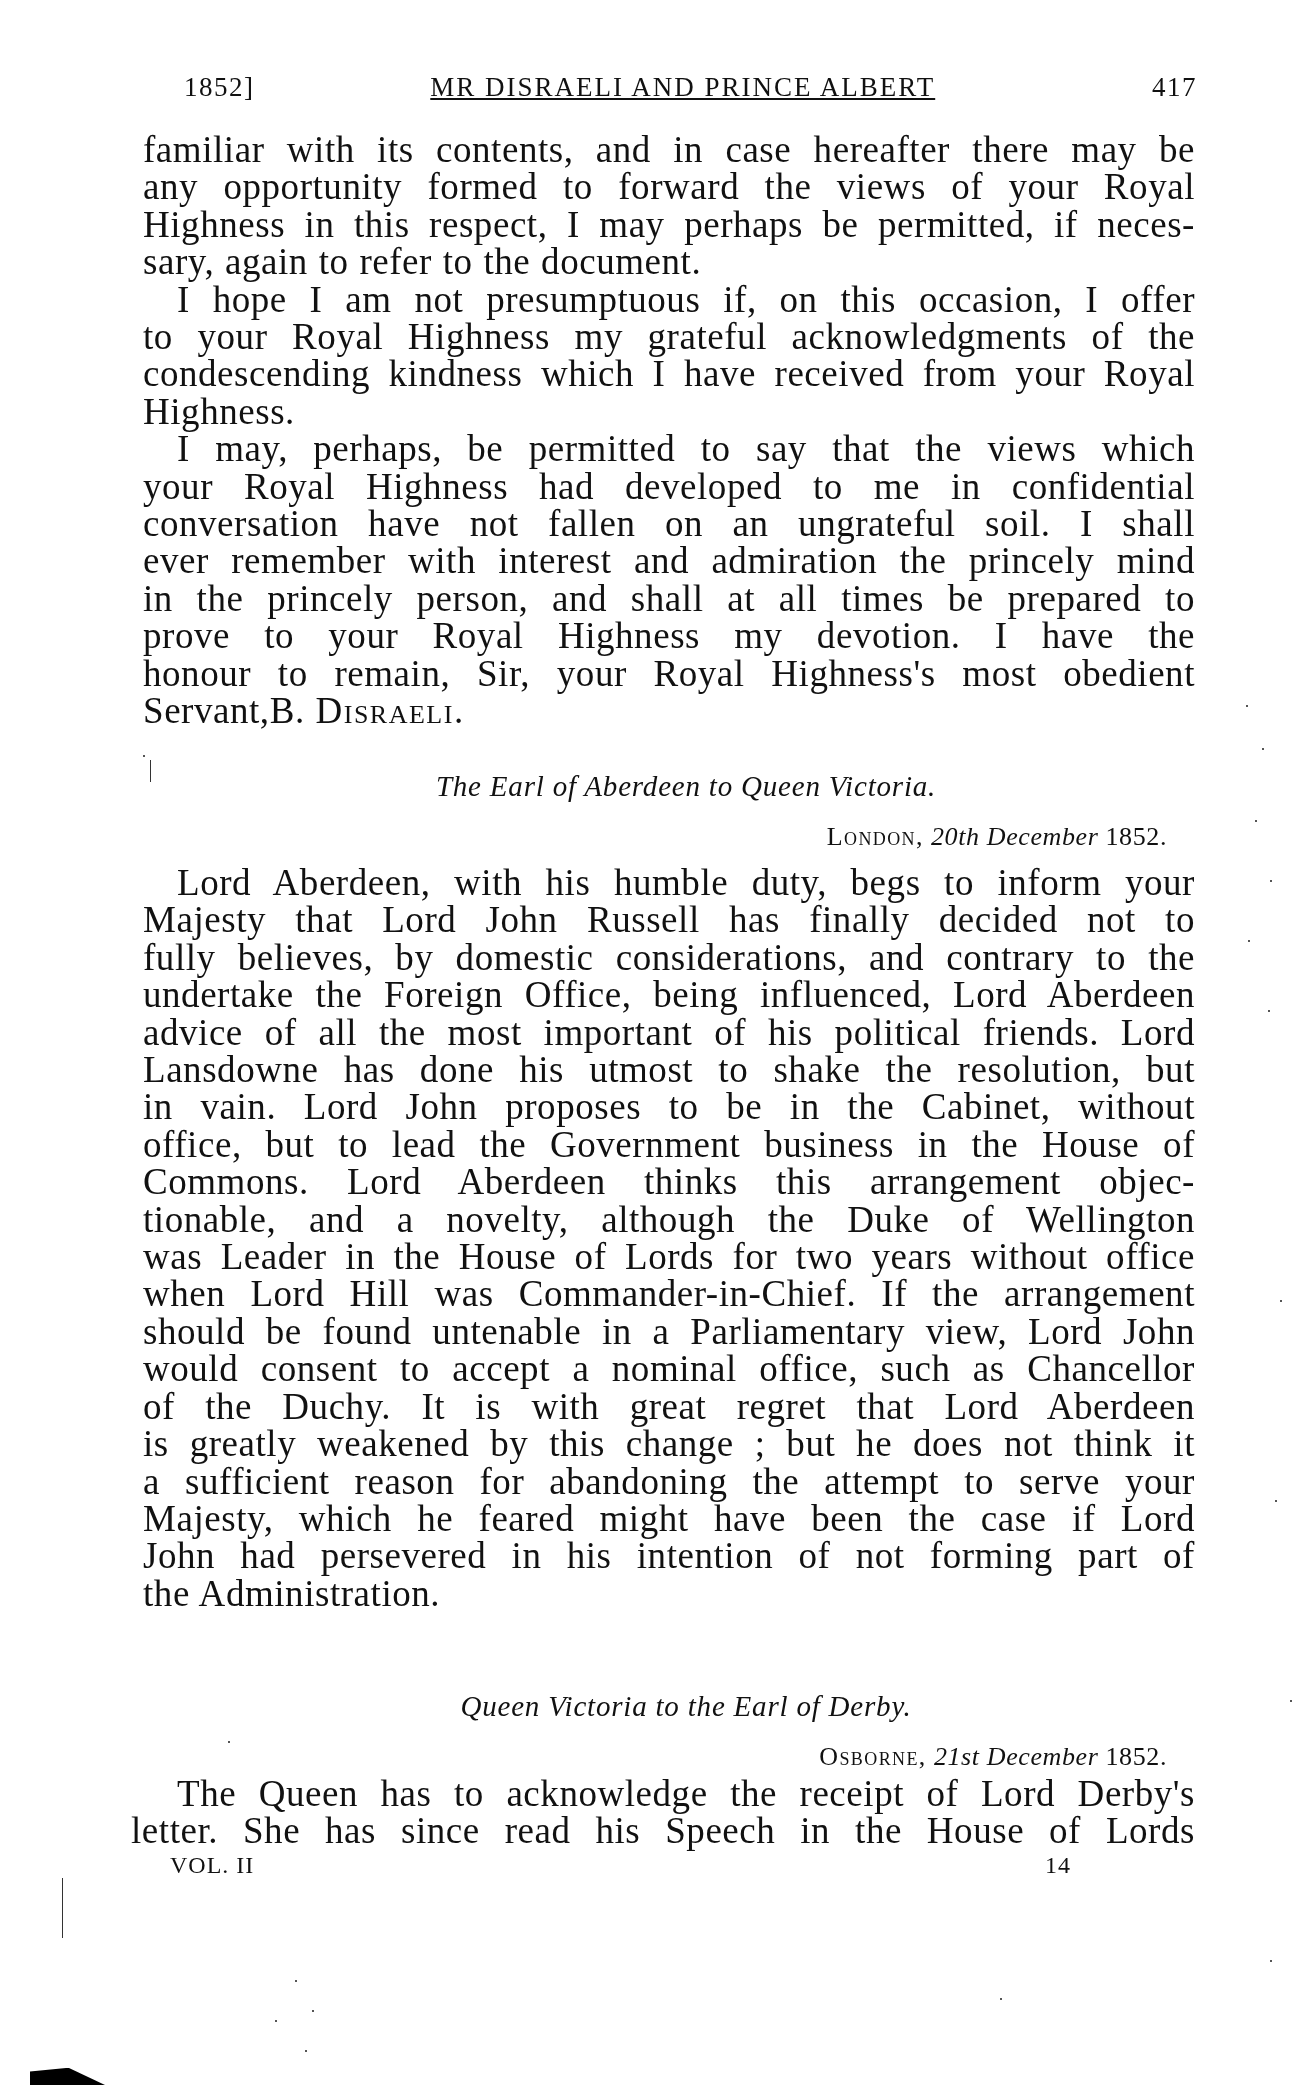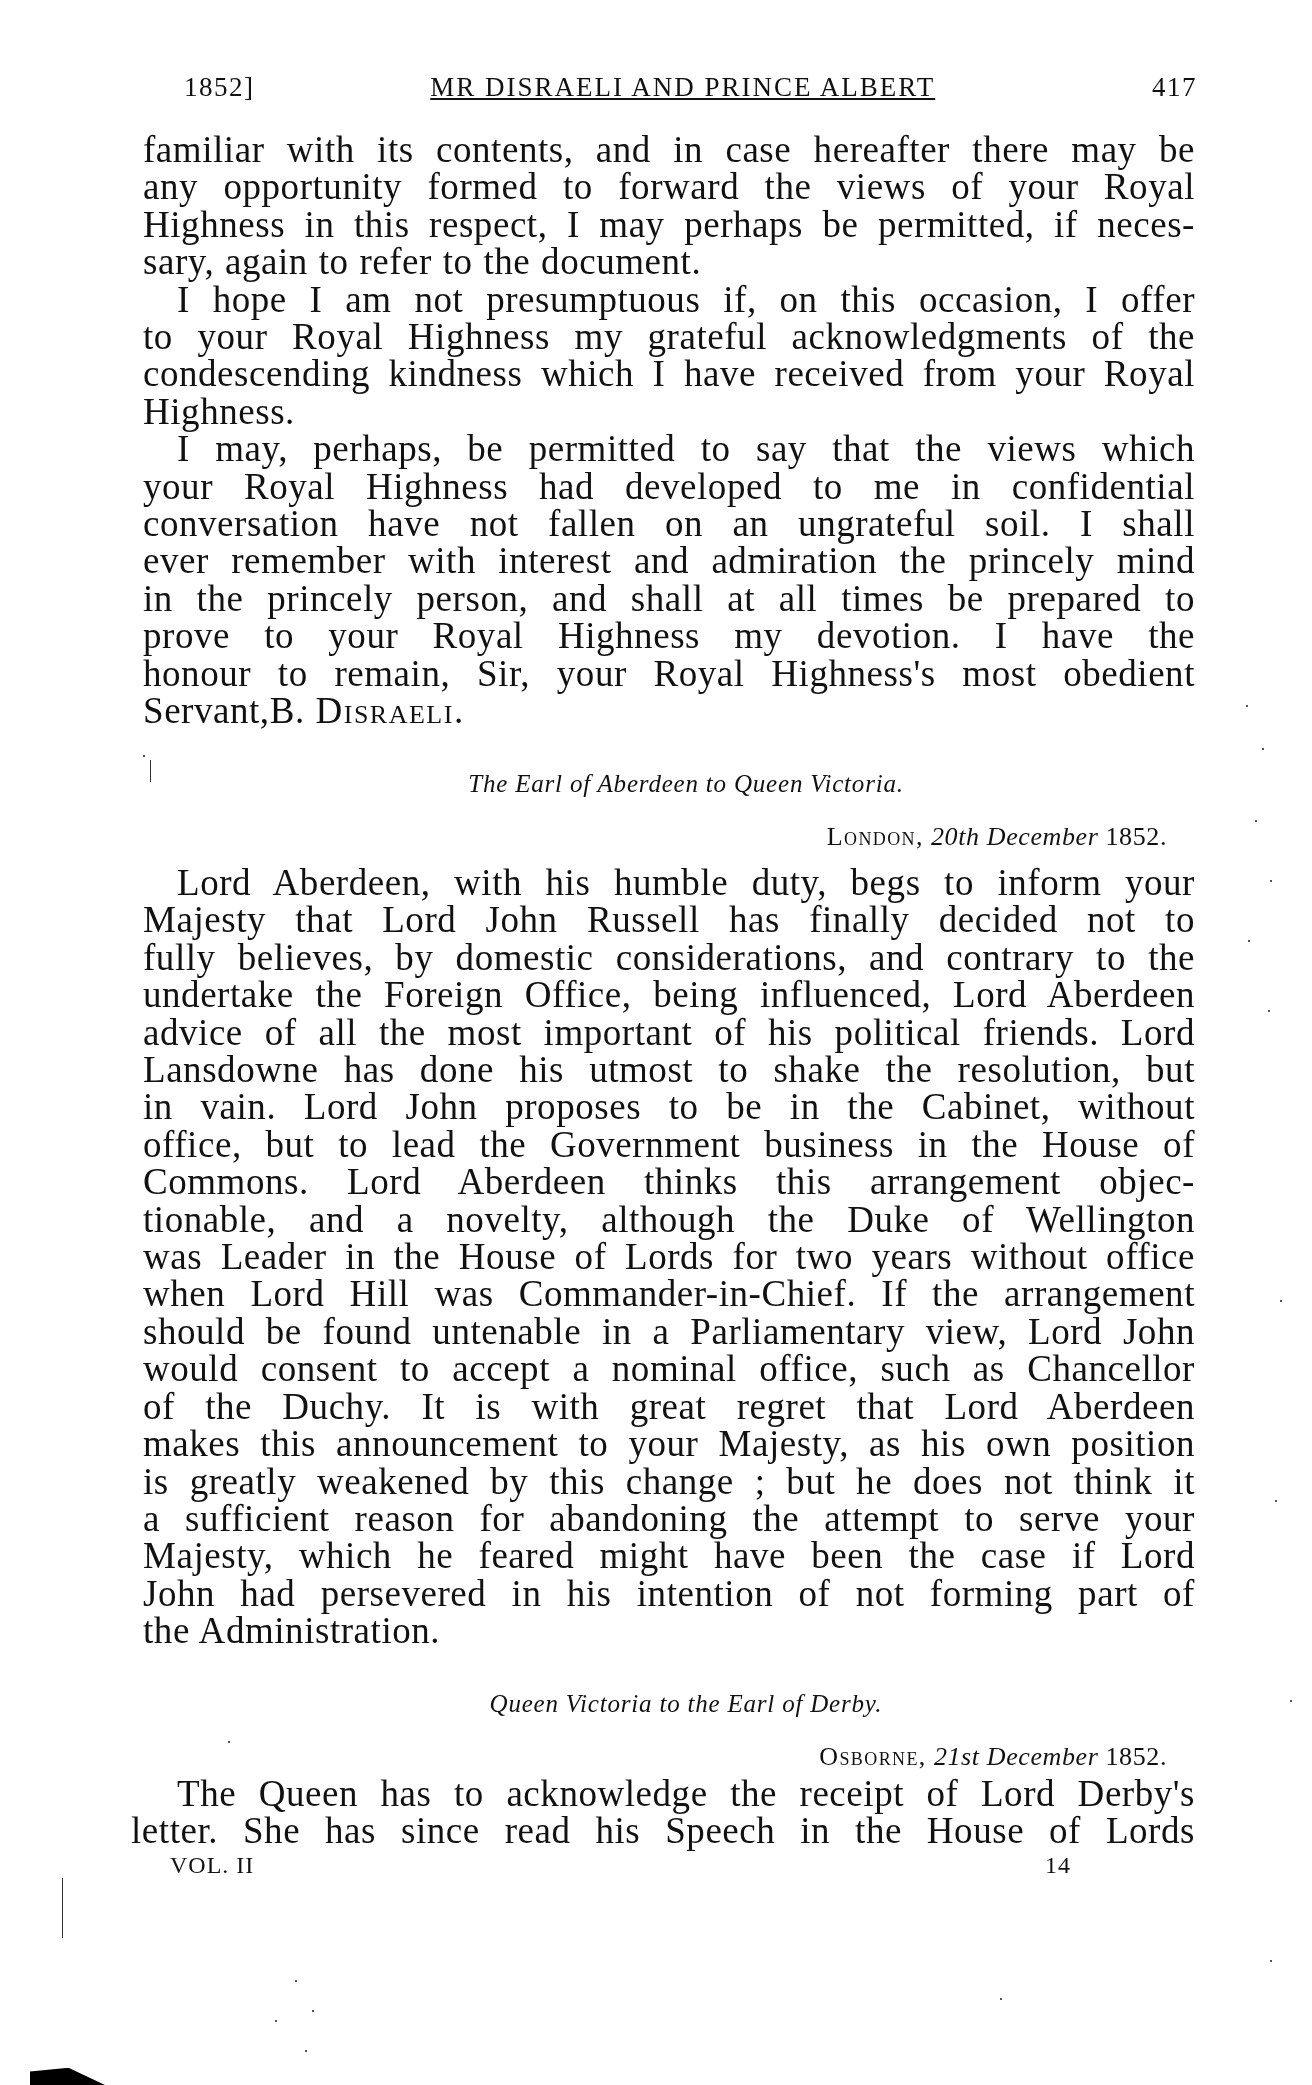--- a/index.html
+++ b/index.html
@@ -31,21 +31,21 @@
   .line.indent { padding-left: 34px; }
 
   .block1 { top: 131px; }
   .signoff-row {
     display: flex; justify-content: flex-start; padding-right: 28px;
   }
   .smallcaps { font-variant: small-caps; letter-spacing: 1.5px; }
 
   .letter-heading {
     position: absolute; left: 143px; width: 1052px; text-align: center;
-    font-style: italic; font-size: 25px; letter-spacing: 0.8px;
+    font-style: italic; font-size: 29px; letter-spacing: 0.8px;
     font-family: "Liberation Serif", serif;
   }
   .heading1 { top: 770px; left: 160px; }
   .heading2 { top: 1690px; left: 160px; }
 
   .dateline {
     position: absolute; right: 145px; font-size: 26px; letter-spacing: 0.6px;
     font-family: "Liberation Serif", serif;
   }
   .dateline .place { font-variant: small-caps; letter-spacing: 1.4px; }
@@ -130,21 +130,20 @@
     <span class="line">Lansdowne has done his utmost to shake the resolution, but</span>
     <span class="line">in vain.  Lord John proposes to be in the Cabinet, without</span>
     <span class="line">office, but to lead the Government business in the House of</span>
     <span class="line">Commons.  Lord Aberdeen thinks this arrangement objec-</span>
     <span class="line">tionable, and a novelty, although the Duke of Wellington</span>
     <span class="line">was Leader in the House of Lords for two years without office</span>
     <span class="line">when Lord Hill was Commander-in-Chief.  If the arrangement</span>
     <span class="line">should be found untenable in a Parliamentary view, Lord John</span>
     <span class="line">would consent to accept a nominal office, such as Chancellor</span>
     <span class="line">of the Duchy.  It is with great regret that Lord Aberdeen</span>
-    <span class="line">makes this announcement to your Majesty, as his own position</span>
     <span class="line">is greatly weakened by this change ;  but he does not think it</span>
     <span class="line">a sufficient reason for abandoning the attempt to serve your</span>
     <span class="line">Majesty, which he feared might have been the case if Lord</span>
     <span class="line">John had persevered in his intention of not forming part of</span>
     <span class="line last">the Administration.</span>
   </div>
 
   <div class="letter-heading heading2">Queen Victoria to the Earl of Derby.</div>
   <div class="dateline date2">
     <span class="place">Osborne,</span>

